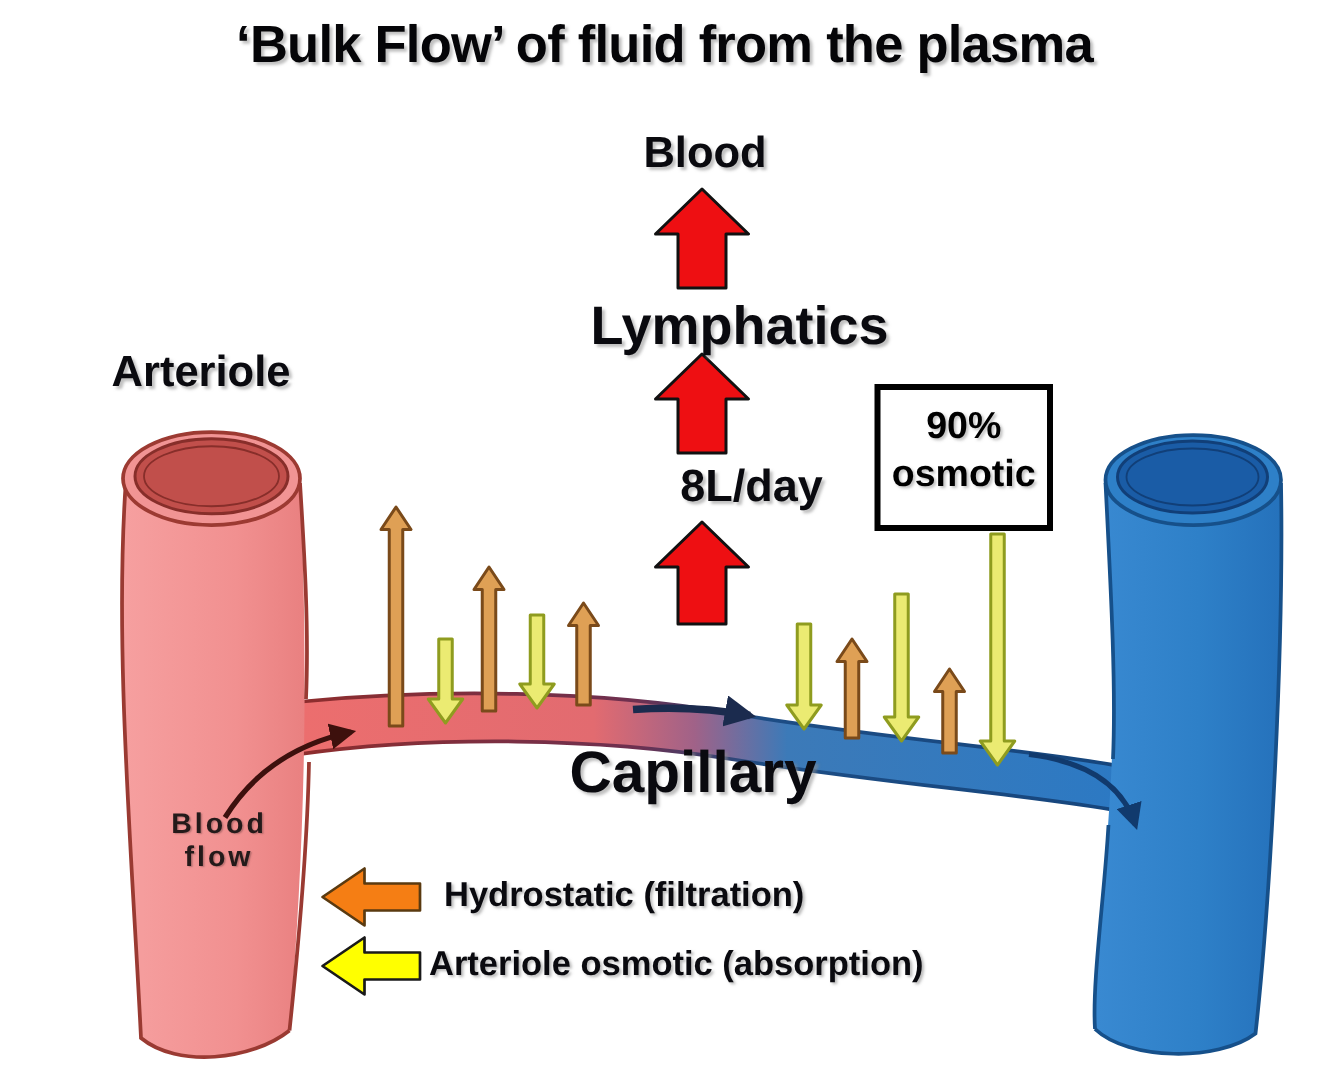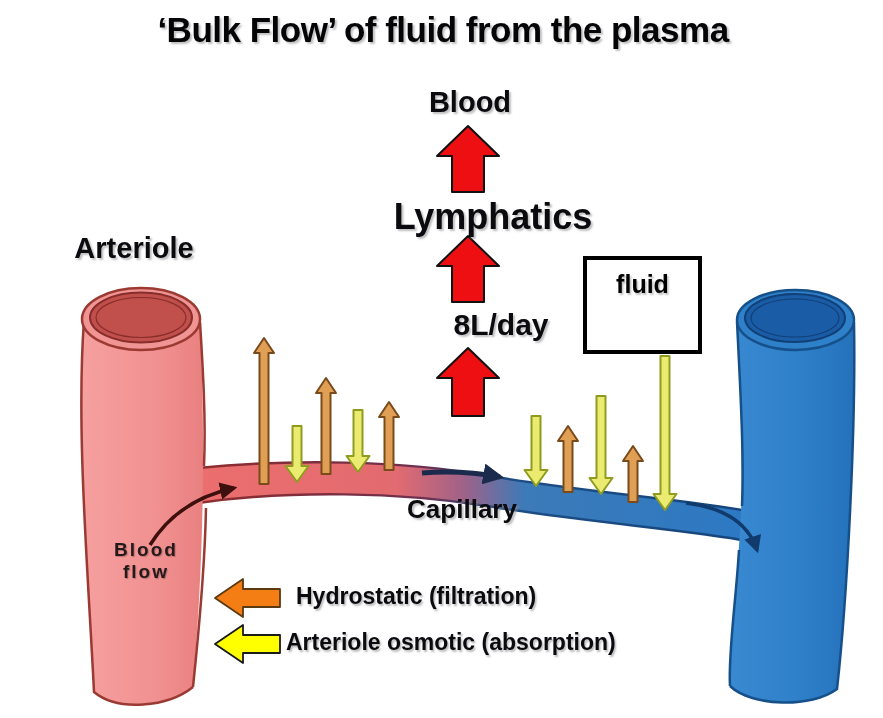--- a/index.html
+++ b/index.html
@@ -18,21 +18,21 @@
     white-space:nowrap;
     text-shadow:2px 2px 2px rgba(140,140,140,0.55);
   }
   .centered{transform:translateX(-50%);}
   #title{left:443px;top:10px;font-size:35px;letter-spacing:-0.5px;color:#050508;}
   #blood-label{left:470px;top:86px;font-size:29px;}
   #lymphatics-label{left:493px;top:196px;font-size:36px;}
   #rate-label{left:461px;top:308px;font-size:30px;margin-left:40px;}
   #arteriole-label{left:134px;top:212px;font-size:29px;margin-top:20px;}
   #venule-label{left:807px;top:210px;font-size:29px;}
-  #capillary-label{left:462px;top:494px;font-size:26px;}
+  #capillary-label{left:462px;top:494px;font-size:39px;}
   #return-box{
     position:absolute;left:583px;top:256px;width:111px;height:82px;
     border:4px solid #000;background:#fff;
     font-size:25px;font-weight:bold;text-align:center;
     line-height:32px;padding-top:8px;
     text-shadow:1.5px 1.5px 2px rgba(140,140,140,0.55);
   }
   #blood-flow-label{
     position:absolute;left:146px;top:539px;
     font-size:19px;font-weight:bold;color:#241a1a;
@@ -152,21 +152,22 @@
     <polygon points="215,644 243,625 243,635 280,635 280,653 243,653 243,663" fill="#ffff00" stroke="#1a1a1a" stroke-width="1.8" stroke-linejoin="round"></polygon>
   </svg>
 
   <div id="title" class="lbl centered">‘Bulk Flow’  of fluid from the plasma</div>
 
   <div id="blood-label" class="lbl centered">Blood</div>
   <div id="lymphatics-label" class="lbl centered">Lymphatics</div>
   <div id="rate-label" class="lbl centered">8L/day</div>
 
   <div id="return-box">
-    <div>fluid</div>
+    <div>90%</div>
+    <div>osmotic</div>
   </div>
 
   <div id="arteriole-label" class="lbl centered">Arteriole</div>
   <div id="capillary-label" class="lbl centered">Capillary</div>
 
   <div id="blood-flow-label">
     <div>Blood</div>
     <div>flow</div>
   </div>
 

